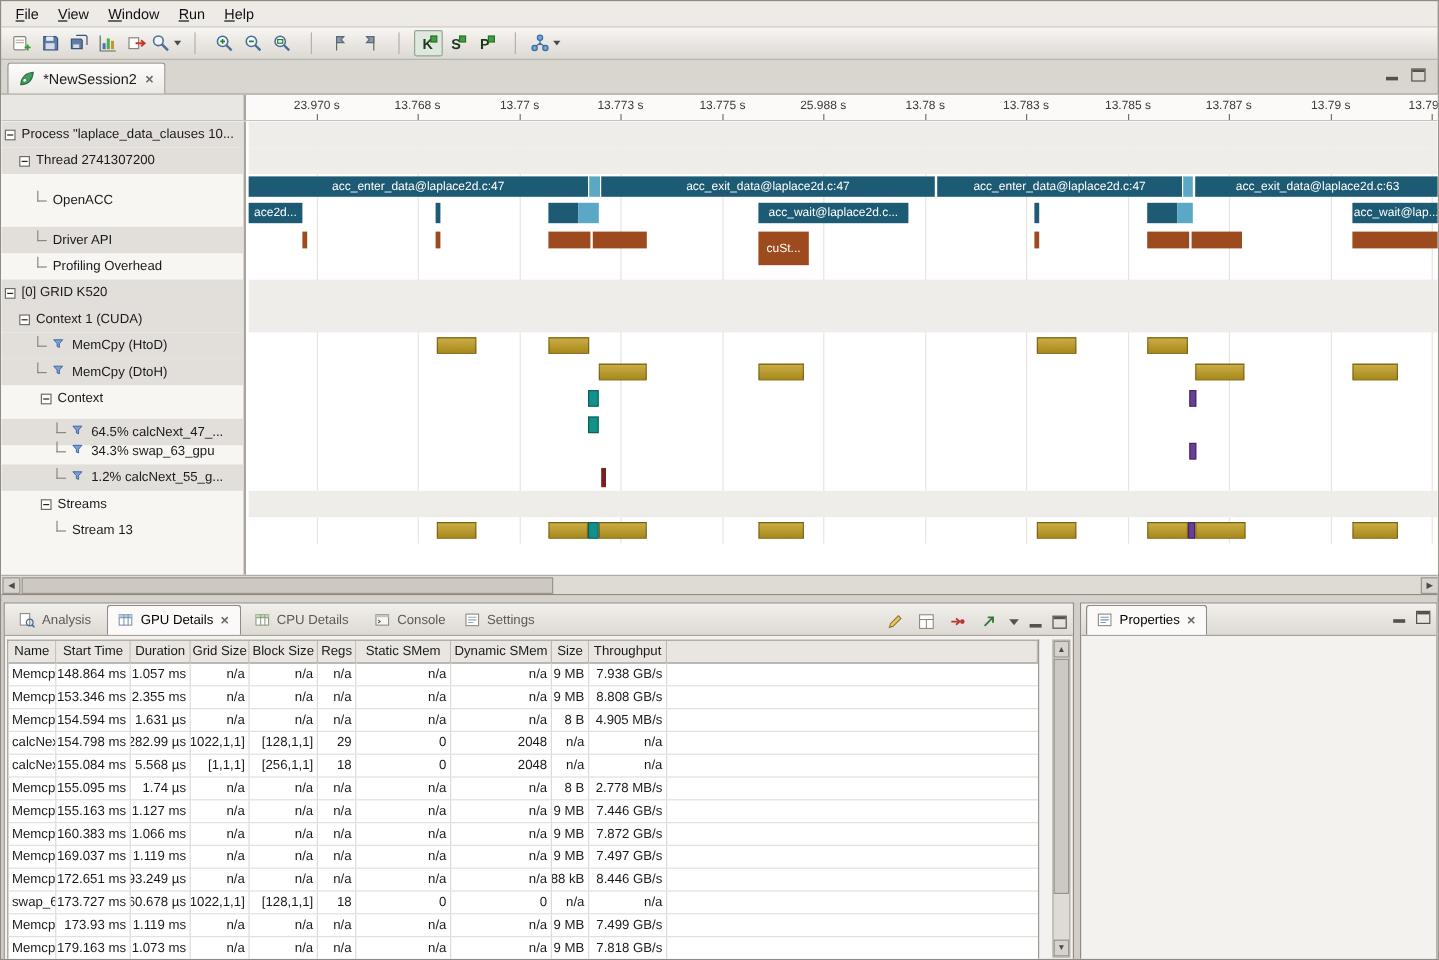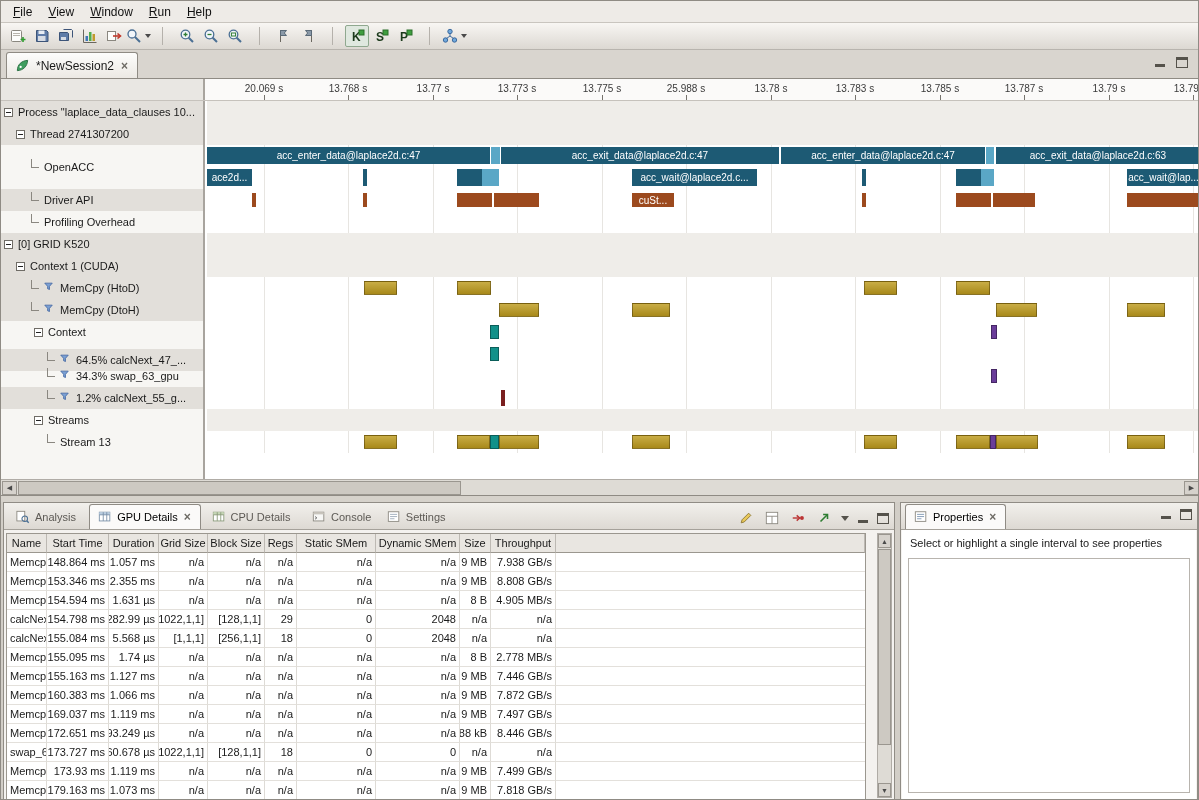--- a/index.html
+++ b/index.html
@@ -246,21 +246,21 @@
     </div>
     <div class="winicons">
       <span class="ico-min"></span>
       <span class="ico-max"></span>
     </div>
   </div>
 
   <div class="timeline">
     <div class="ruler">
       <div class="ruler-corner"></div>
-    <div class="tick-label" style="left: 263px;">20.069 s</div>
+    <div class="tick-label" style="left: 263px;">23.970 s</div>
         <div class="tick-mark" style="left: 263px;"></div>
         <div class="tick-label" style="left: 347px;">13.768 s</div>
         <div class="tick-mark" style="left: 347px;"></div>
         <div class="tick-label" style="left: 432px;">13.77 s</div>
         <div class="tick-mark" style="left: 432px;"></div>
         <div class="tick-label" style="left: 516px;">13.773 s</div>
         <div class="tick-mark" style="left: 516px;"></div>
         <div class="tick-label" style="left: 601px;">13.775 s</div>
         <div class="tick-mark" style="left: 601px;"></div>
         <div class="tick-label" style="left: 685px;">25.988 s</div>
@@ -411,21 +411,21 @@
           <div class="bar" style="left: 275px; width: 17px; top: 68px; height: 17px; background: rgb(90, 167, 198);"></div>
           <div class="bar" style="left: 425px; width: 125px; top: 68px; height: 17px; background: rgb(29, 90, 116);">acc_wait@laplace2d.c...</div>
           <div class="bar" style="left: 655px; width: 2px; top: 68px; height: 17px; background: rgb(29, 90, 116);"></div>
           <div class="bar" style="left: 749px; width: 25px; top: 68px; height: 17px; background: rgb(29, 90, 116);"></div>
           <div class="bar" style="left: 774px; width: 13px; top: 68px; height: 17px; background: rgb(90, 167, 198);"></div>
           <div class="bar" style="left: 920px; width: 73px; top: 68px; height: 17px; background: rgb(29, 90, 116);">acc_wait@lap...</div>
           <div class="bar" style="left: 45px; width: 2px; top: 92px; height: 14px; background: rgb(156, 74, 30);"></div>
           <div class="bar" style="left: 156px; width: 2px; top: 92px; height: 14px; background: rgb(156, 74, 30);"></div>
           <div class="bar" style="left: 250px; width: 35px; top: 92px; height: 14px; background: rgb(156, 74, 30);"></div>
           <div class="bar" style="left: 287px; width: 45px; top: 92px; height: 14px; background: rgb(156, 74, 30);"></div>
-          <div class="bar" style="left: 425px; width: 42px; top: 92px; height: 14px; background: rgb(156, 74, 30);">cuSt...</div>
+          <div class="bar" style="left: 425px; width: 42px; top: 92px; height: 28px; background: rgb(156, 74, 30);">cuSt...</div>
           <div class="bar" style="left: 655px; width: 2px; top: 92px; height: 14px; background: rgb(156, 74, 30);"></div>
           <div class="bar" style="left: 749px; width: 35px; top: 92px; height: 14px; background: rgb(156, 74, 30);"></div>
           <div class="bar" style="left: 786px; width: 42px; top: 92px; height: 14px; background: rgb(156, 74, 30);"></div>
           <div class="bar" style="left: 920px; width: 73px; top: 92px; height: 14px; background: rgb(156, 74, 30);"></div>
           <div class="bar" style="left: 157px; width: 33px; top: 180px; height: 14px; background: linear-gradient(rgb(201, 173, 70), rgb(168, 137, 26)); border: 1px solid rgba(60, 45, 0, 0.45);"></div>
           <div class="bar" style="left: 250px; width: 34px; top: 180px; height: 14px; background: linear-gradient(rgb(201, 173, 70), rgb(168, 137, 26)); border: 1px solid rgba(60, 45, 0, 0.45);"></div>
           <div class="bar" style="left: 657px; width: 33px; top: 180px; height: 14px; background: linear-gradient(rgb(201, 173, 70), rgb(168, 137, 26)); border: 1px solid rgba(60, 45, 0, 0.45);"></div>
           <div class="bar" style="left: 749px; width: 34px; top: 180px; height: 14px; background: linear-gradient(rgb(201, 173, 70), rgb(168, 137, 26)); border: 1px solid rgba(60, 45, 0, 0.45);"></div>
           <div class="bar" style="left: 292px; width: 40px; top: 202px; height: 14px; background: linear-gradient(rgb(201, 173, 70), rgb(168, 137, 26)); border: 1px solid rgba(60, 45, 0, 0.45);"></div>
           <div class="bar" style="left: 425px; width: 38px; top: 202px; height: 14px; background: linear-gradient(rgb(201, 173, 70), rgb(168, 137, 26)); border: 1px solid rgba(60, 45, 0, 0.45);"></div>
@@ -746,20 +746,16 @@
               </svg>
           </span>
           <span>Properties</span>
           <span class="closex">×</span>
         </div>
         <div class="pticons">
           <span class="ico-min"></span>
           <span class="ico-max"></span>
         </div>
       </div>
-      <div class="pbody">
-        <div class="pmsg">Select or highlight a single interval to see properties</div>
-        <div class="pbox"></div>
-      </div>
     </div>
   </div>
 
 </div>
 
 </body></html>

